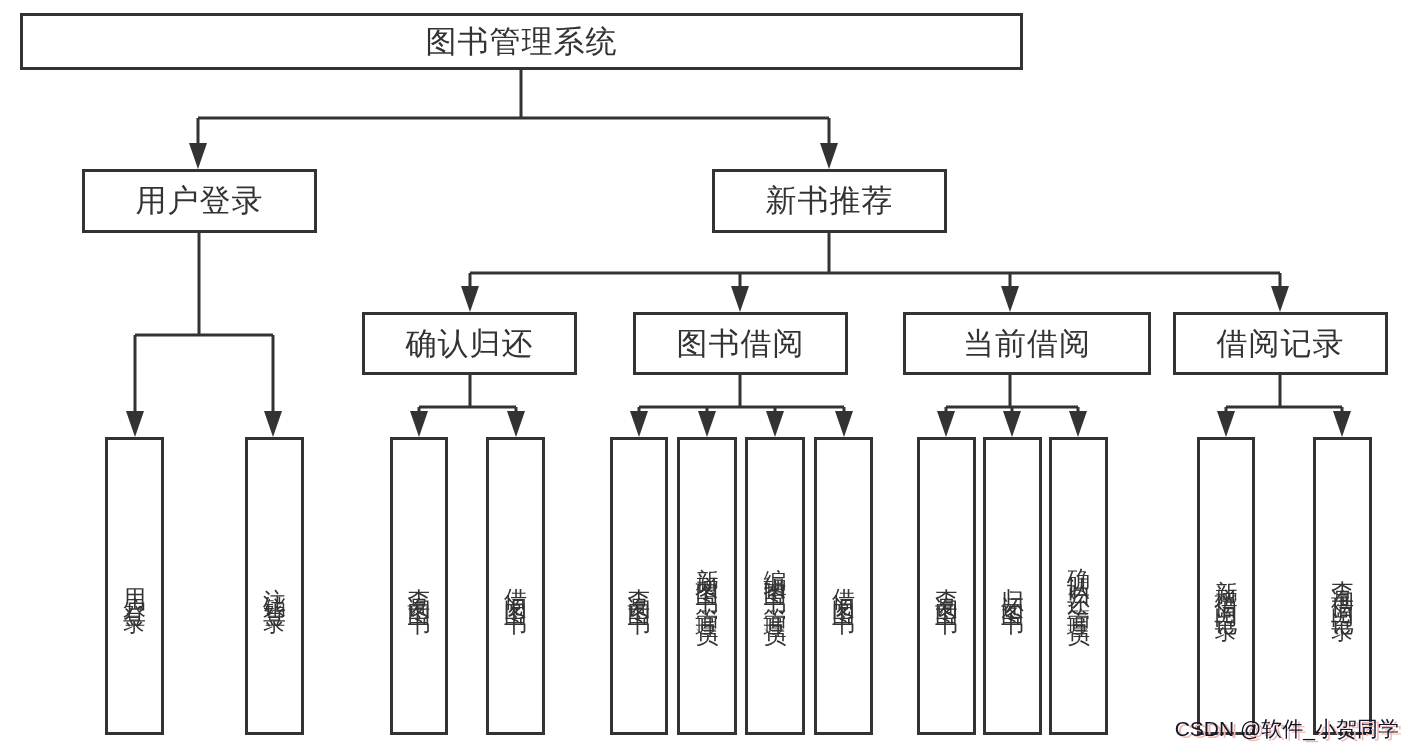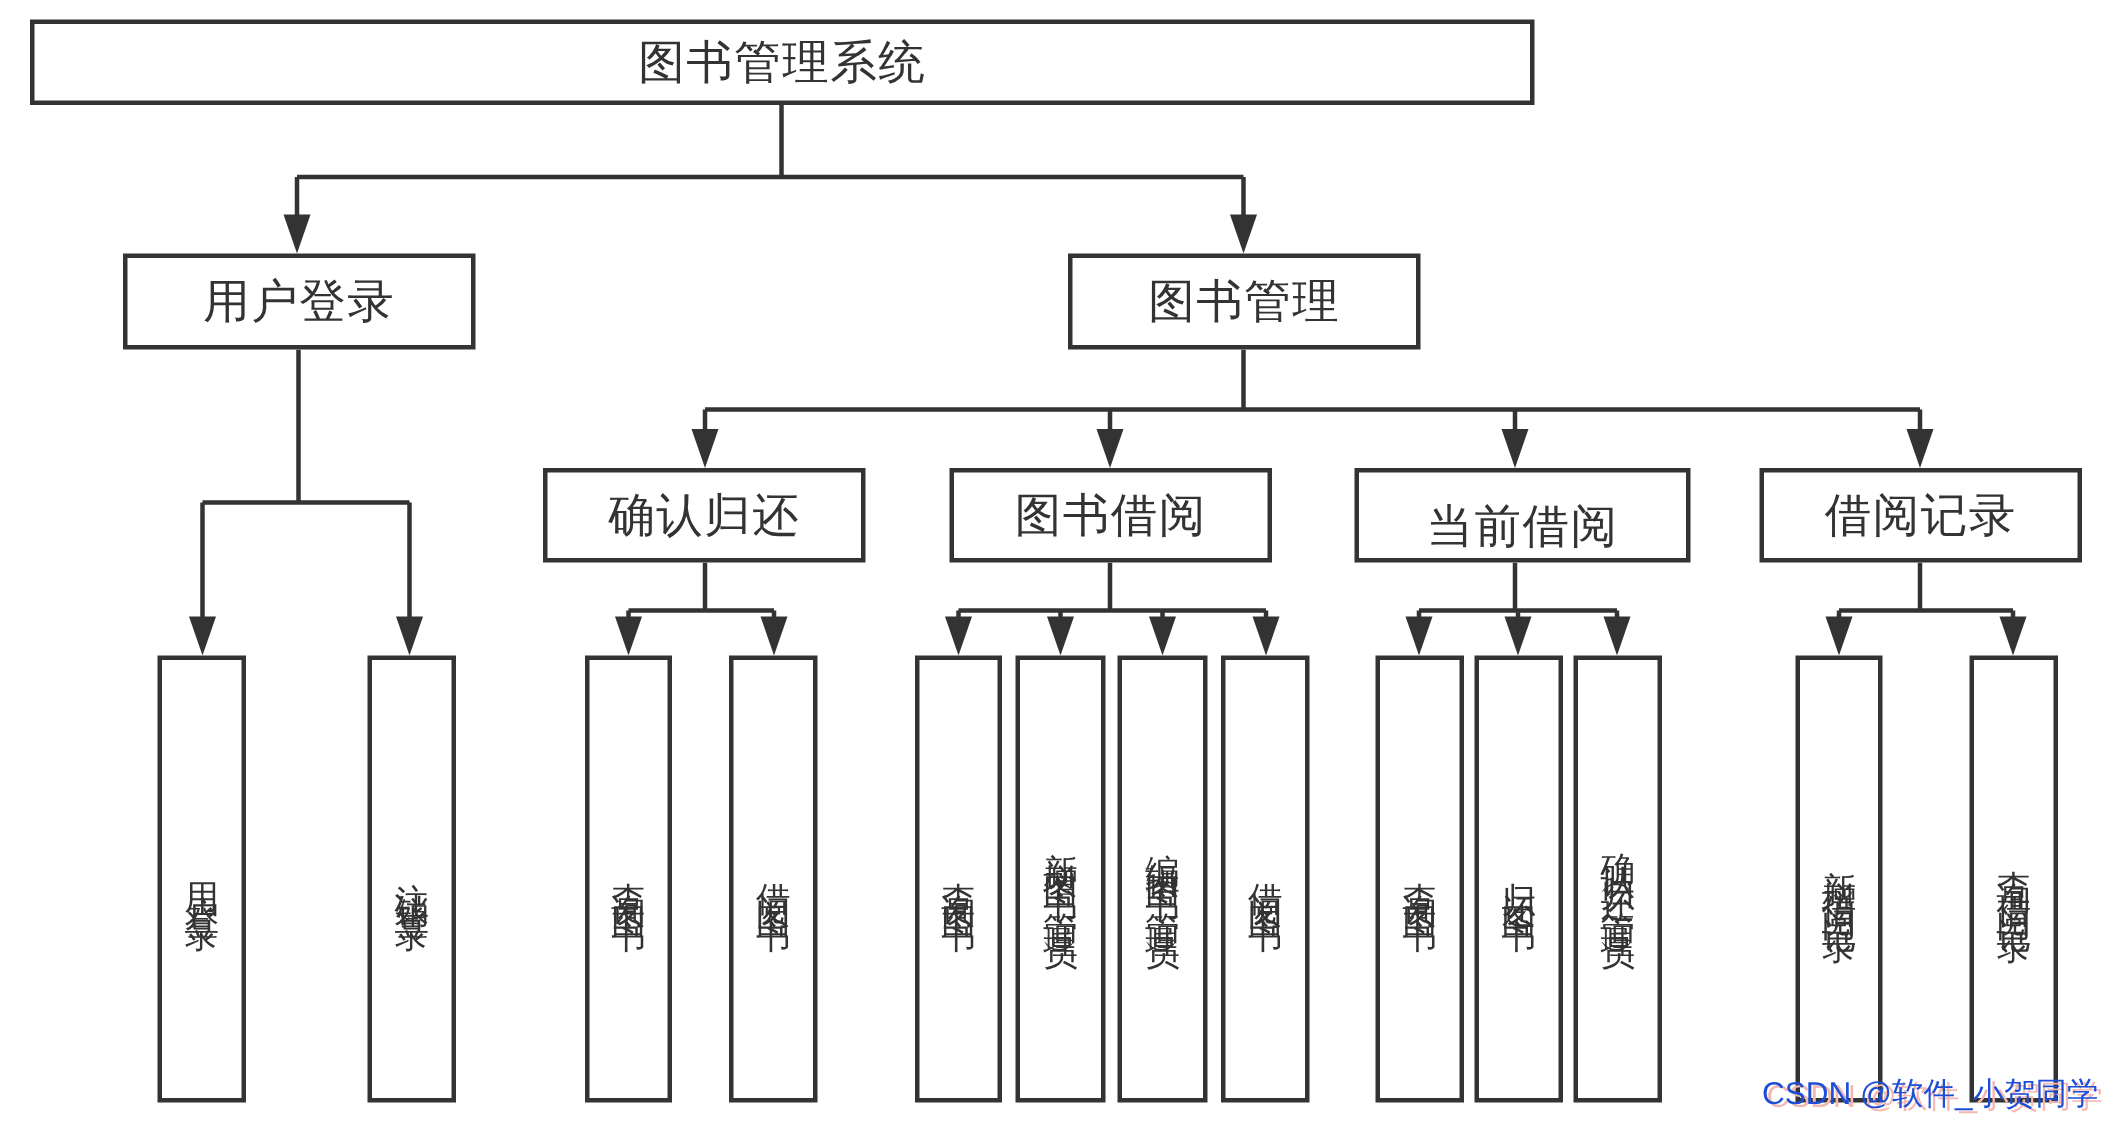--- a/index.html
+++ b/index.html
@@ -45,21 +45,21 @@
     text-orientation: mixed;
     letter-spacing: 8px;
     line-height: 1;
     white-space: nowrap;
   }
   .watermark {
     position: absolute;
     right: 6px;
     bottom: 4px;
     font-size: 21px;
-    color: #1d4ed8;
+    color: #0f172a;
     text-shadow: 3px 2px 0 #f4b8b2;
     pointer-events: none;
   }
 </style>
 </head>
 <body>
 
 <div class="canvas">
 
   <svg class="wires" viewBox="0 0 1405 747" xmlns="http://www.w3.org/2000/svg">
@@ -94,30 +94,30 @@
   </svg>
 
   <div class="node" style="left:20px; top:13px; width:1003px; height:57px;">
     <span>图书管理系统</span>
   </div>
 
   <div class="node" style="left:82px; top:169px; width:235px; height:64px;">
     <span>用户登录</span>
   </div>
   <div class="node" style="left:712px; top:169px; width:235px; height:64px;">
-    <span>图书管理</span>
+    <span>新书推荐</span>
   </div>
 
   <div class="node" style="left:362px; top:312px; width:215px; height:63px;">
     <span>确认归还</span>
   </div>
   <div class="node" style="left:633px; top:312px; width:215px; height:63px;font-family:Liberation Mono, monospace;">
     <span>图书借阅</span>
   </div>
-  <div class="node" style="left:903px; top:312px; width:224px; height:63px;align-items:flex-end;">
+  <div class="node" style="left:903px; top:312px; width:248px; height:63px;">
     <span>当前借阅</span>
   </div>
   <div class="node" style="left:1173px; top:312px; width:215px; height:63px;">
     <span>借阅记录</span>
   </div>
 
   <div class="vnode" style="left:105px; top:437px; width:59px; height:298px;">
     <span>用户登录</span>
   </div>
   <div class="vnode" style="left:245px; top:437px; width:59px; height:298px;">

